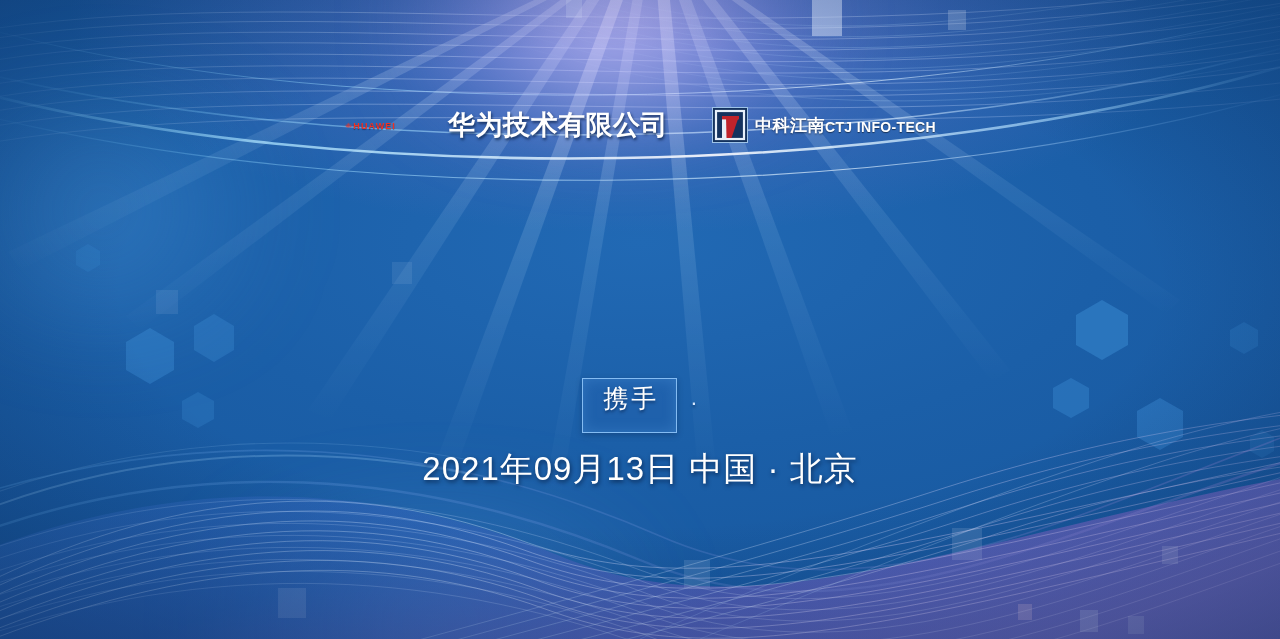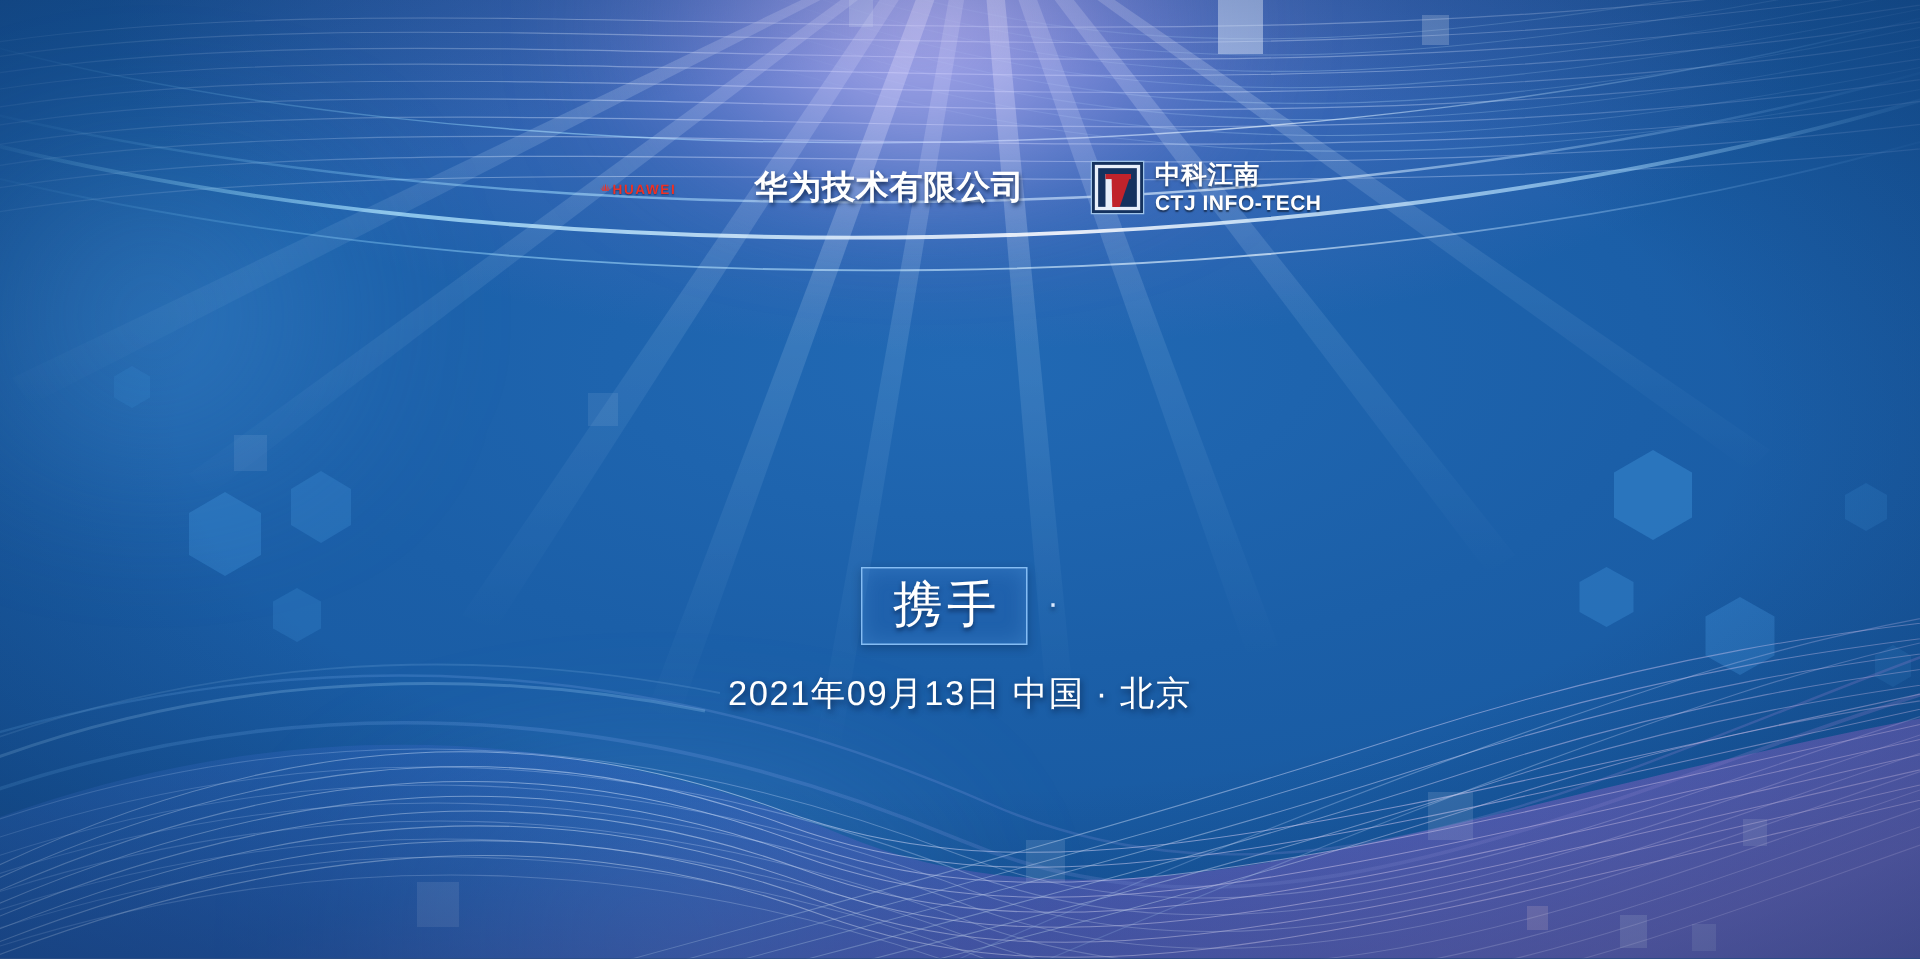--- a/index.html
+++ b/index.html
@@ -44,30 +44,30 @@
   }
   .brand{display:flex;align-items:center;gap:13px;}
 
   .hw-mark{width:52px;height:44px;position:relative;flex:0 0 auto;
     display:flex;flex-direction:row;align-items:center;justify-content:flex-start;}
   .hw-mark svg{display:block;}
   .hw-word{font-size:9px;font-weight:bold;letter-spacing:1.1px;color:#ef3124;
     line-height:1;margin-top:2px;text-shadow:0 1px 1px rgba(0,0,0,.35);}
 
   .brand-name{
-    font-size:22px;font-weight:bold;color:#ffffff;letter-spacing:.5px;
+    font-size:27px;font-weight:bold;color:#ffffff;letter-spacing:.5px;
     white-space:nowrap;line-height:1;
     text-shadow:1px 2px 3px rgba(5,25,60,.75);
     margin-left:39px;
   }
 
   .ctj-logo{display:flex;align-items:center;gap:7px;flex:0 0 auto;}
   .ctj-box{width:36px;height:36px;position:relative;}
   .ctj-box svg{display:block;}
-  .ctj-txt{display:flex;flex-direction:column;line-height:1;}
+  .ctj-txt{display:flex;line-height:1;}
   .ctj-cn{font-size:17px;font-weight:bold;color:#fff;letter-spacing:.5px;
     text-shadow:0 1px 2px rgba(0,0,0,.5);}
   .ctj-en{font-size:14px;font-weight:bold;color:#fff;letter-spacing:.35px;margin-top:3px;
     text-shadow:0 1px 1px rgba(0,0,0,.5);}
 
   
   .title{
     position:absolute;top:252px;left:0;width:100%;text-align:center;
     font-size:74px;font-weight:bold;color:#ffffff;
     letter-spacing:14px;text-indent:14px;line-height:1.1;
@@ -77,34 +77,34 @@
   }
 
   
   .sub{
     position:absolute;top:378px;left:0;width:100%;
     display:flex;align-items:center;justify-content:center;gap:13px;
   }
   .pill{
     border:1.6px solid rgba(150,205,255,.85);
     border-radius:0;
-    padding:5px 17px 7px;
-    font-size:33px;font-weight:500;color:#ffffff;letter-spacing:3px;text-indent:3px;
+    padding:5px 17px 19px;
+    font-size:25px;font-weight:500;color:#ffffff;letter-spacing:3px;text-indent:3px;
     background:rgba(40,100,180,.30);
     box-shadow:inset 0 0 14px rgba(120,190,255,.22), 0 2px 6px rgba(5,25,60,.3);
     text-shadow:0 2px 3px rgba(5,25,60,.6);
     line-height:1.15;
   }
   .dot{font-size:22px;color:#dbeaff;line-height:1;padding-bottom:4px;
     text-shadow:0 2px 3px rgba(5,25,60,.6);}
 
   
   .date{
     position:absolute;top:449px;left:0;width:100%;text-align:center;
-    font-size:23px;font-weight:400;color:#ffffff;letter-spacing:1px;
+    font-size:33px;font-weight:400;color:#ffffff;letter-spacing:1px;
     text-shadow:1px 2px 4px rgba(5,25,60,.72);
     line-height:1.2;
   }
 </style>
 </head>
 <body>
 
 <div id="stage">
 
   <div class="glow glow-left"></div>

